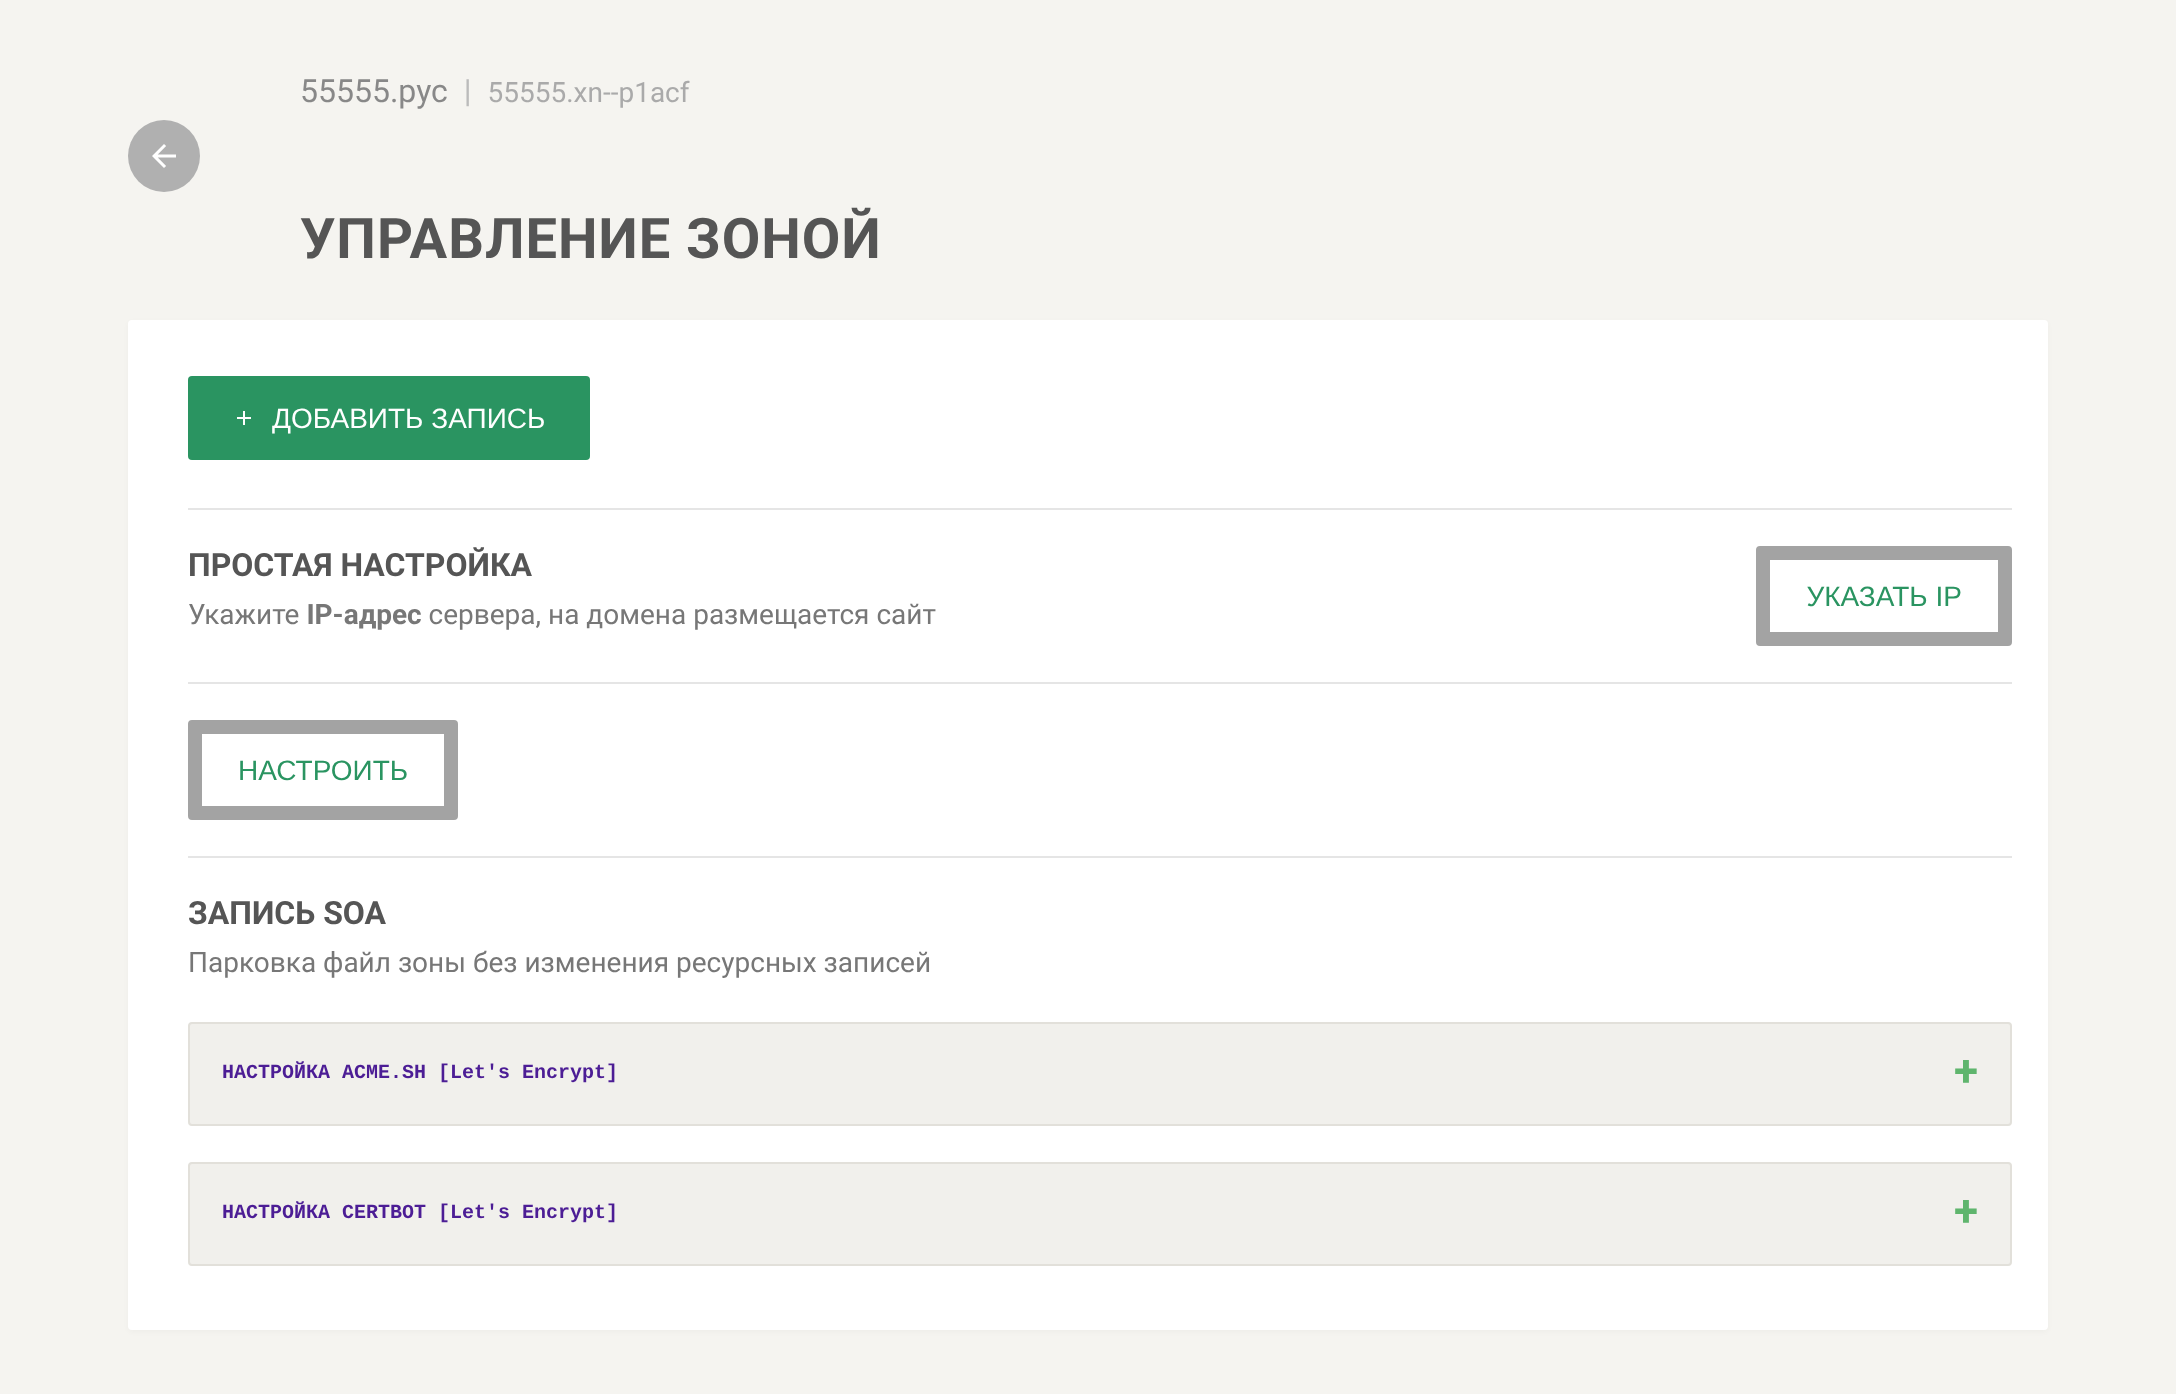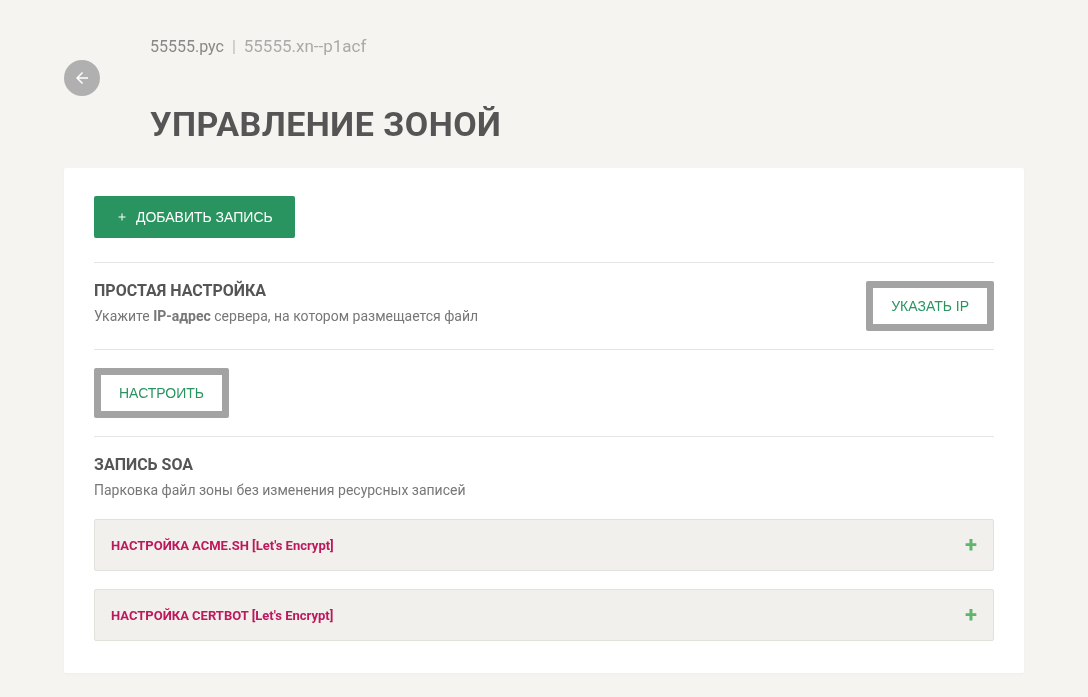--- a/index.html
+++ b/index.html
@@ -34,33 +34,33 @@
 }
 .back-btn svg { width: 18px; height: 18px; fill: #fff; }
 .header-text { padding-left: 26px; }
 .domain-line {
   font-size: 16px;
   color: #888;
   margin-bottom: 2px;
 }
 .domain-main { color: #888; }
 .domain-sep { color: #bbb; margin: 0 4px; }
-.domain-puny { color: #aaa; font-size: 17px; }
+.domain-puny { color: #aaa; font-size: 14px; }
 .page-title {
-  font-size: 34px;
+  font-size: 28px;
   font-weight: 700;
   color: #555;
   letter-spacing: 0.5px;
   margin-top: 48px;
 }
 .card {
   background: #fff;
   border-radius: 2px;
   box-shadow: 0 1px 3px rgba(0,0,0,0.03);
-  padding: 28px 30px 32px 30px;
+  padding: 28px 18px 32px 30px;
 }
 .add-btn {
   background: #2a9461;
   color: #fff;
   border: none;
   padding: 13px 22px;
   font-size: 14px;
   font-weight: 500;
   cursor: pointer;
   display: inline-flex;
@@ -108,23 +108,24 @@
   border: 1px solid #e2e0da;
   border-radius: 2px;
   padding: 14px 16px;
   display: flex;
   align-items: center;
   justify-content: space-between;
   cursor: pointer;
   margin-top: 18px;
 }
 .accordion-title {
-  font-size: 13px;
+  font-size: 10px;
   font-weight: 700;
-  color: #be185d;
+  color: #4c1d95;
+  font-family: Liberation Mono, monospace;
 }
 .accordion-plus {
   color: #5fb56d;
   font-size: 22px;
   font-weight: 700;
   line-height: 1;
 }
 </style>
 </head>
 <body>
@@ -151,21 +152,21 @@
       <svg viewBox="0 0 24 24">
           <path d="M19 13h-6v6h-2v-6H5v-2h6V5h2v6h6v2z"></path>
         </svg>
       <span>ДОБАВИТЬ ЗАПИСЬ</span>
     </button>
 
     <div class="section">
       <div class="section-left">
         <div class="section-title">ПРОСТАЯ НАСТРОЙКА</div>
         <div class="section-desc">
-          <span>Укажите </span><b>IP-адрес</b><span> сервера, на котором размещается файл</span>
+          <span>Укажите </span><b>IP-адрес</b><span> сервера, на домена размещается сайт</span>
         </div>
       </div>
       <button class="outline-btn">УКАЗАТЬ IP</button>
     </div>
 
     <div class="section">
       <button class="outline-btn">НАСТРОИТЬ</button>
     </div>
 
     <div class="section" style="border-bottom:none;">

